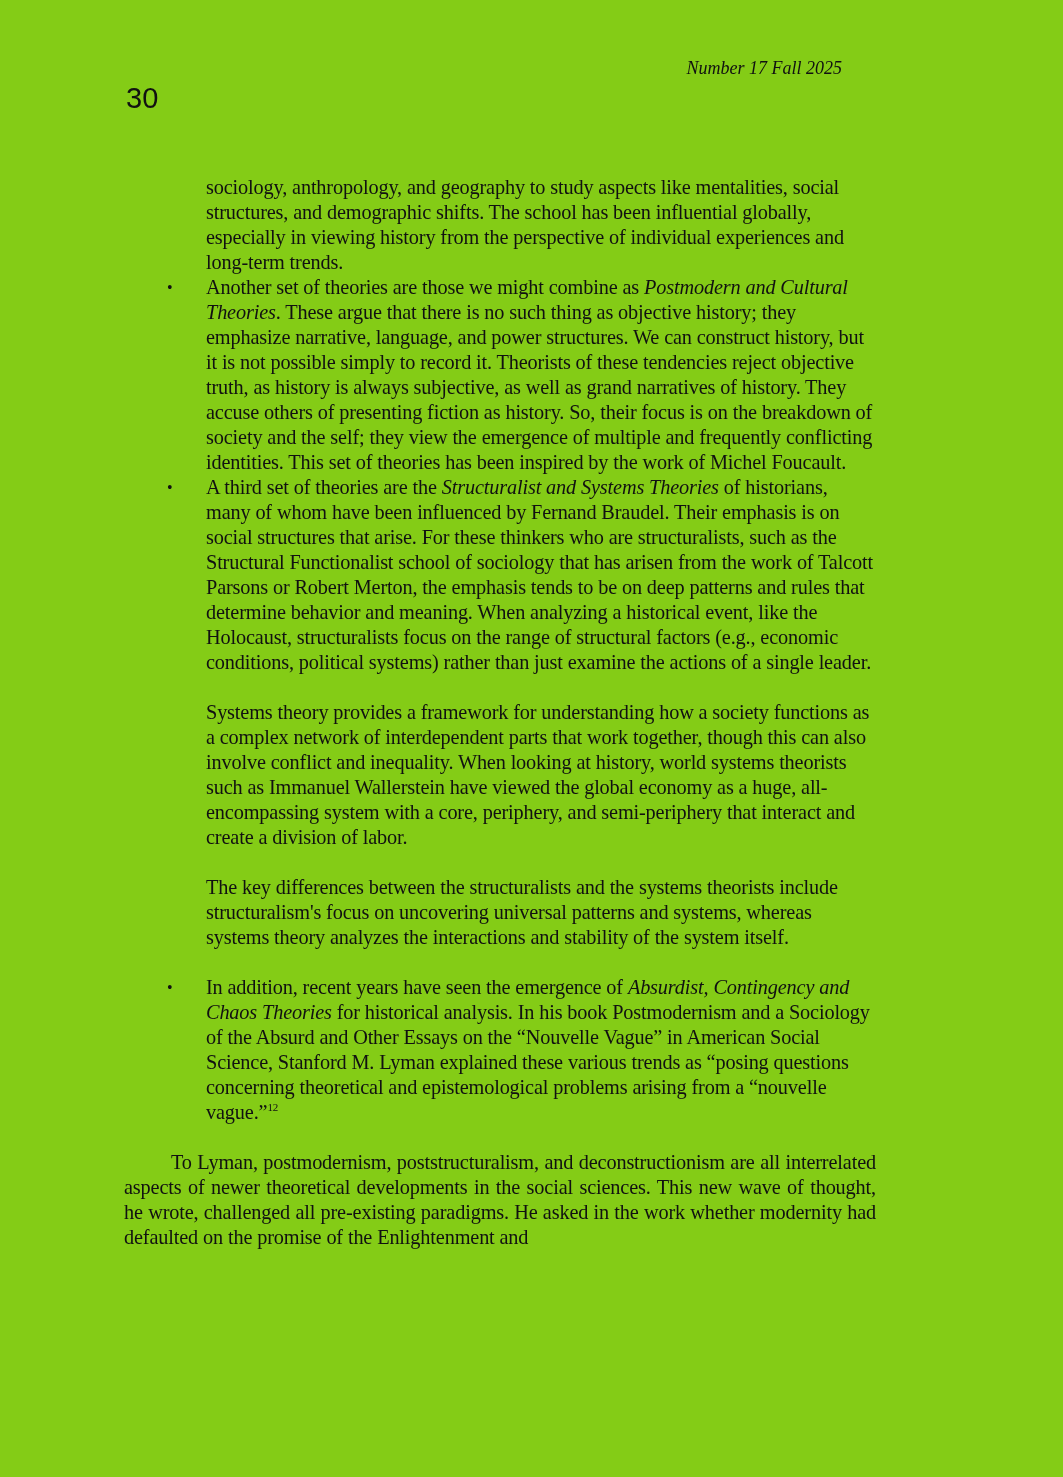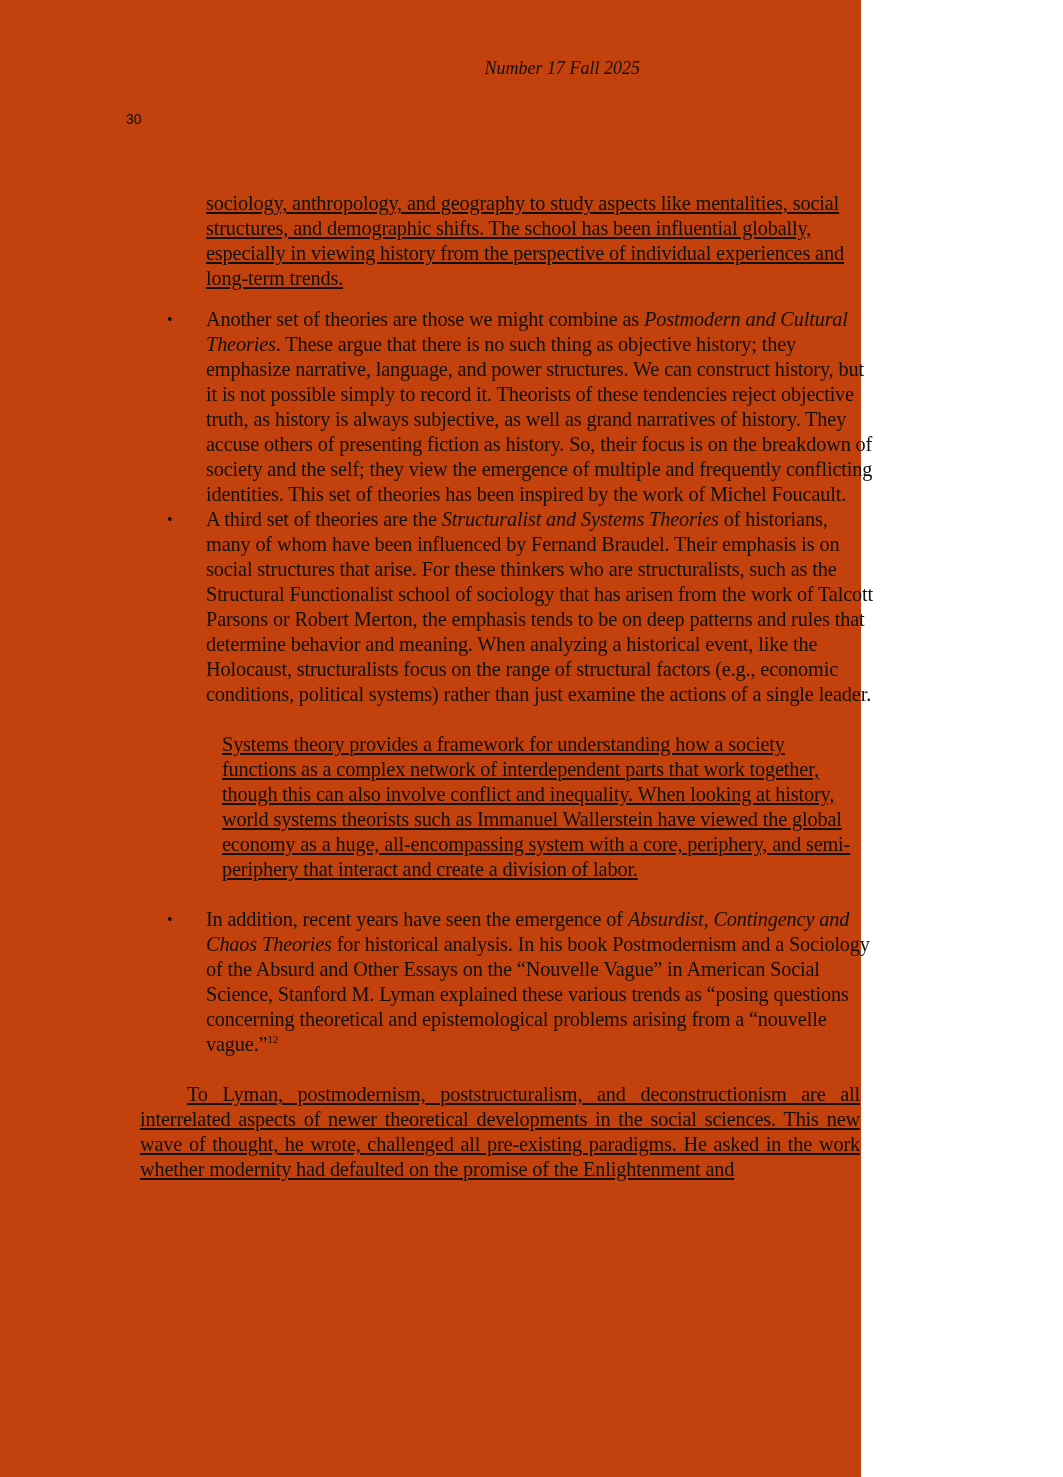--- a/index.html
+++ b/index.html
@@ -1,37 +1,37 @@
 <!DOCTYPE html>
 <html><head>
 <meta charset="utf-8">
 <style>
   html, body { margin: 0; padding: 0; background: #ffffff; }
   body { width: 1063px; height: 1477px; position: relative; overflow: hidden; color: #111; }
-  .page { position: absolute; left: 0; top: 0; width: 861px; height: 1477px; background: #c2410c; }
+  .page { position: absolute; left: 0; top: 0; width: 1063px; height: 1477px; background: #84cc16; }
   .running-head {
     position: absolute; top: 58px; right: 221px;
     font-family: "Liberation Serif", serif; font-style: italic; font-size: 18px; color: #111;
   }
   .page-number {
     position: absolute; left: 126px; top: 82px;
-    font-family: "Liberation Sans", sans-serif; font-size: 14px; color: #111; margin-top: 29px;
+    font-family: "Liberation Sans", sans-serif; font-size: 29px; color: #111;
   }
   .body-text {
     position: absolute; left: 124px; top: 175px; width: 752px;
     font-family: "Liberation Serif", serif; font-size: 20.3px; line-height: 25px; color: #111;
     letter-spacing: -0.15px;
   }
   .cont { margin-left: 82px; }
   ul.bullets { list-style: none; margin: 0; padding: 0; }
   ul.bullets li { position: relative; margin-left: 82px; }
   ul.bullets li .bullet {
     position: absolute; left: -39px; top: 0; font-size: 16px;
   }
-  p { margin: 16px; text-decoration: underline; }
+  p { margin: 0; }
   .sub { margin-top: 25px; }
   .gap { margin-top: 25px; }
   .indent-para { text-align: justify; text-indent: 47px; margin-top: 25px; }
   i { font-style: italic; }
   sup { font-size: 11px; line-height: 0; vertical-align: 8px; }
 </style>
 </head>
 <body>
 
 <div class="page">
@@ -43,20 +43,21 @@
 
     <ul class="bullets">
       <li>
         <span class="bullet">•</span>
         <span><span>Another set of theories are those we might combine as </span><i>Postmodern and Cultural Theories</i><span>. These argue that there is no such thing as objective history; they emphasize narrative, language, and power structures. We can construct history, but it is not possible simply to record it. Theorists of these tendencies reject objective truth, as history is always subjective, as well as grand narratives of history. They accuse others of presenting fiction as history. So, their focus is on the breakdown of society and the self; they view the emergence of multiple and frequently conflicting identities. This set of theories has been inspired by the work of Michel Foucault.</span></span>
       </li>
       <li>
         <span class="bullet">•</span>
         <span><span>A third set of theories are the </span><i>Structuralist and Systems Theories</i><span> of historians, many of whom have been influenced by Fernand Braudel. Their emphasis is on social structures that arise. For these thinkers who are structuralists, such as the Structural Functionalist school of sociology that has arisen from the work of Talcott Parsons or Robert Merton, the emphasis tends to be on deep patterns and rules that determine behavior and meaning. When analyzing a historical event, like the Holocaust, structuralists focus on the range of structural factors (e.g., economic conditions, political systems) rather than just examine the actions of a single leader.</span></span>
         <p class="sub">Systems theory provides a framework for understanding how a society functions as a complex network of interdependent parts that work together, though this can also involve conflict and inequality. When looking at history, world systems theorists such as Immanuel Wallerstein have viewed the global economy as a huge, all-encompassing system with a core, periphery, and semi-periphery that interact and create a division of labor.</p>
+        <p class="sub">The key differences between the structuralists and the systems theorists include structuralism's focus on uncovering universal patterns and systems, whereas systems theory analyzes the interactions and stability of the system itself.</p>
       </li>
       <li class="gap">
         <span class="bullet">•</span>
         <span><span>In addition, recent years have seen the emergence of </span><i>Absurdist, Contingency and Chaos Theories</i><span> for historical analysis. In his book Postmodernism and a Sociology of the Absurd and Other Essays on the “Nouvelle Vague” in American Social Science, Stanford M. Lyman explained these various trends as “posing questions concerning theoretical and epistemological problems arising from a “nouvelle vague.”</span><sup>12</sup></span>
       </li>
     </ul>
 
     <p class="indent-para">To Lyman, postmodernism, poststructuralism, and deconstructionism are all interrelated aspects of newer theoretical developments in the social sciences. This new wave of thought, he wrote, challenged all pre-existing paradigms. He asked in the work whether modernity had defaulted on the promise of the Enlightenment and</p>
   </div>
 </div>

